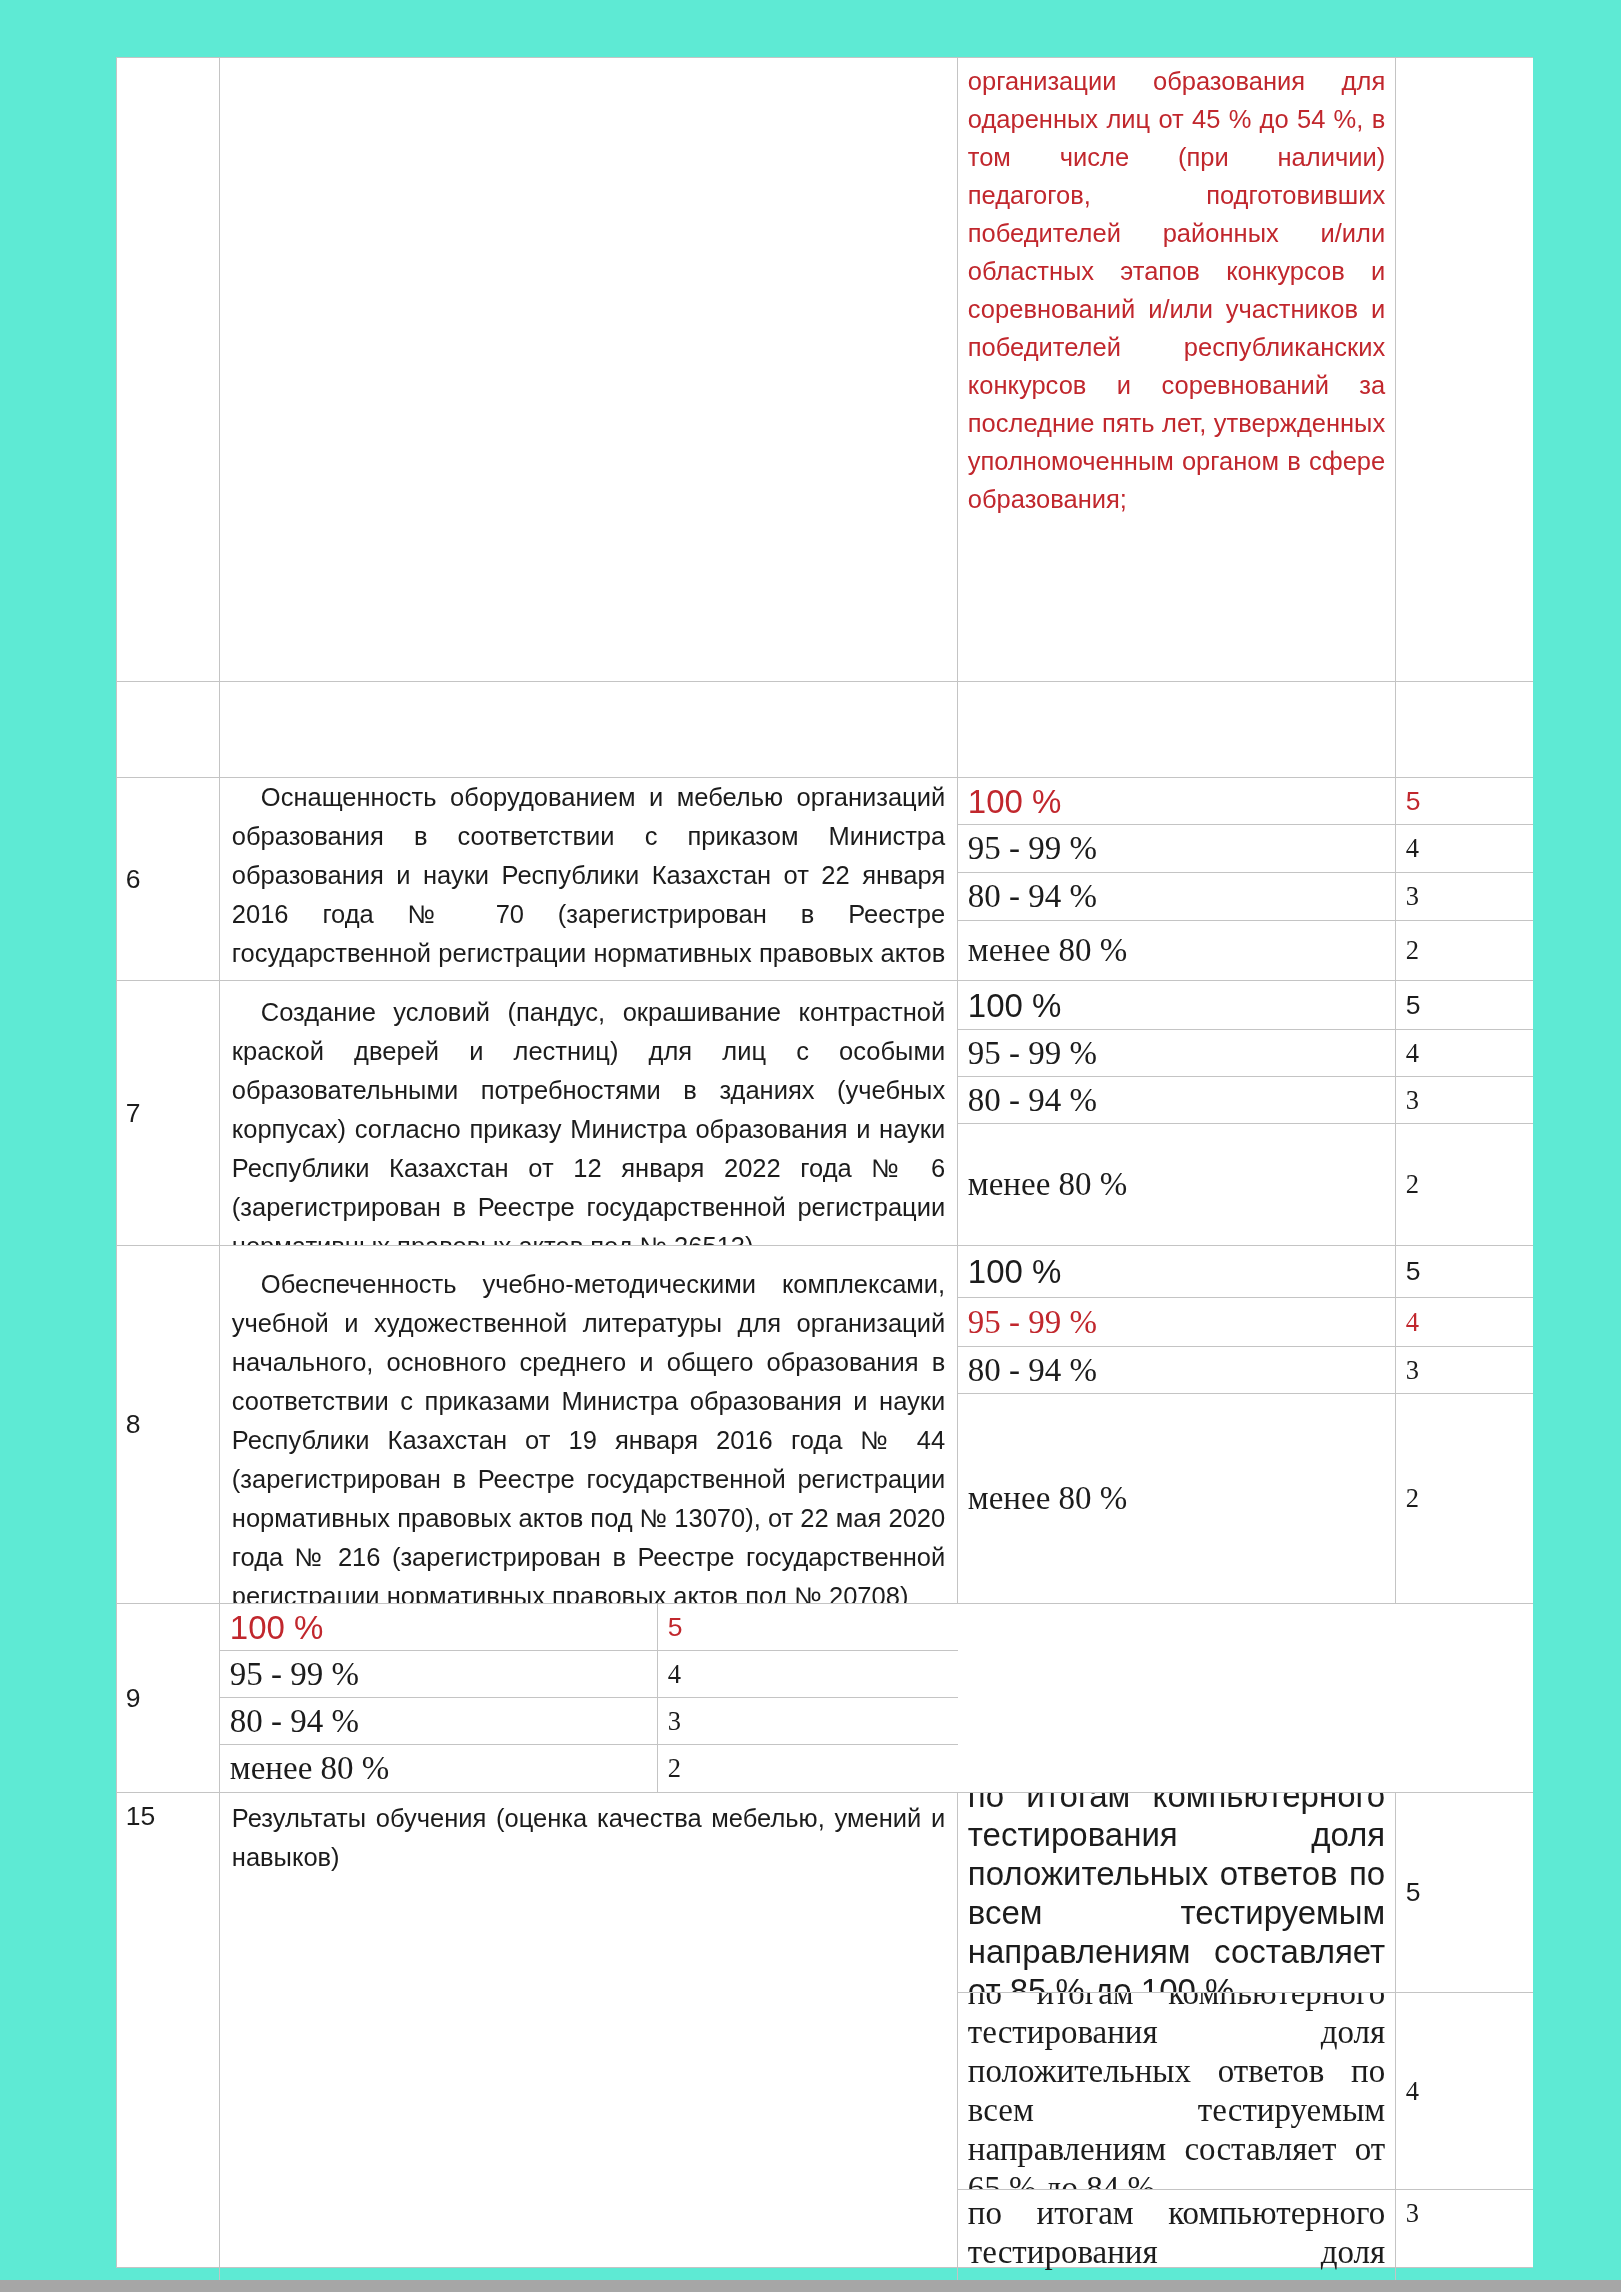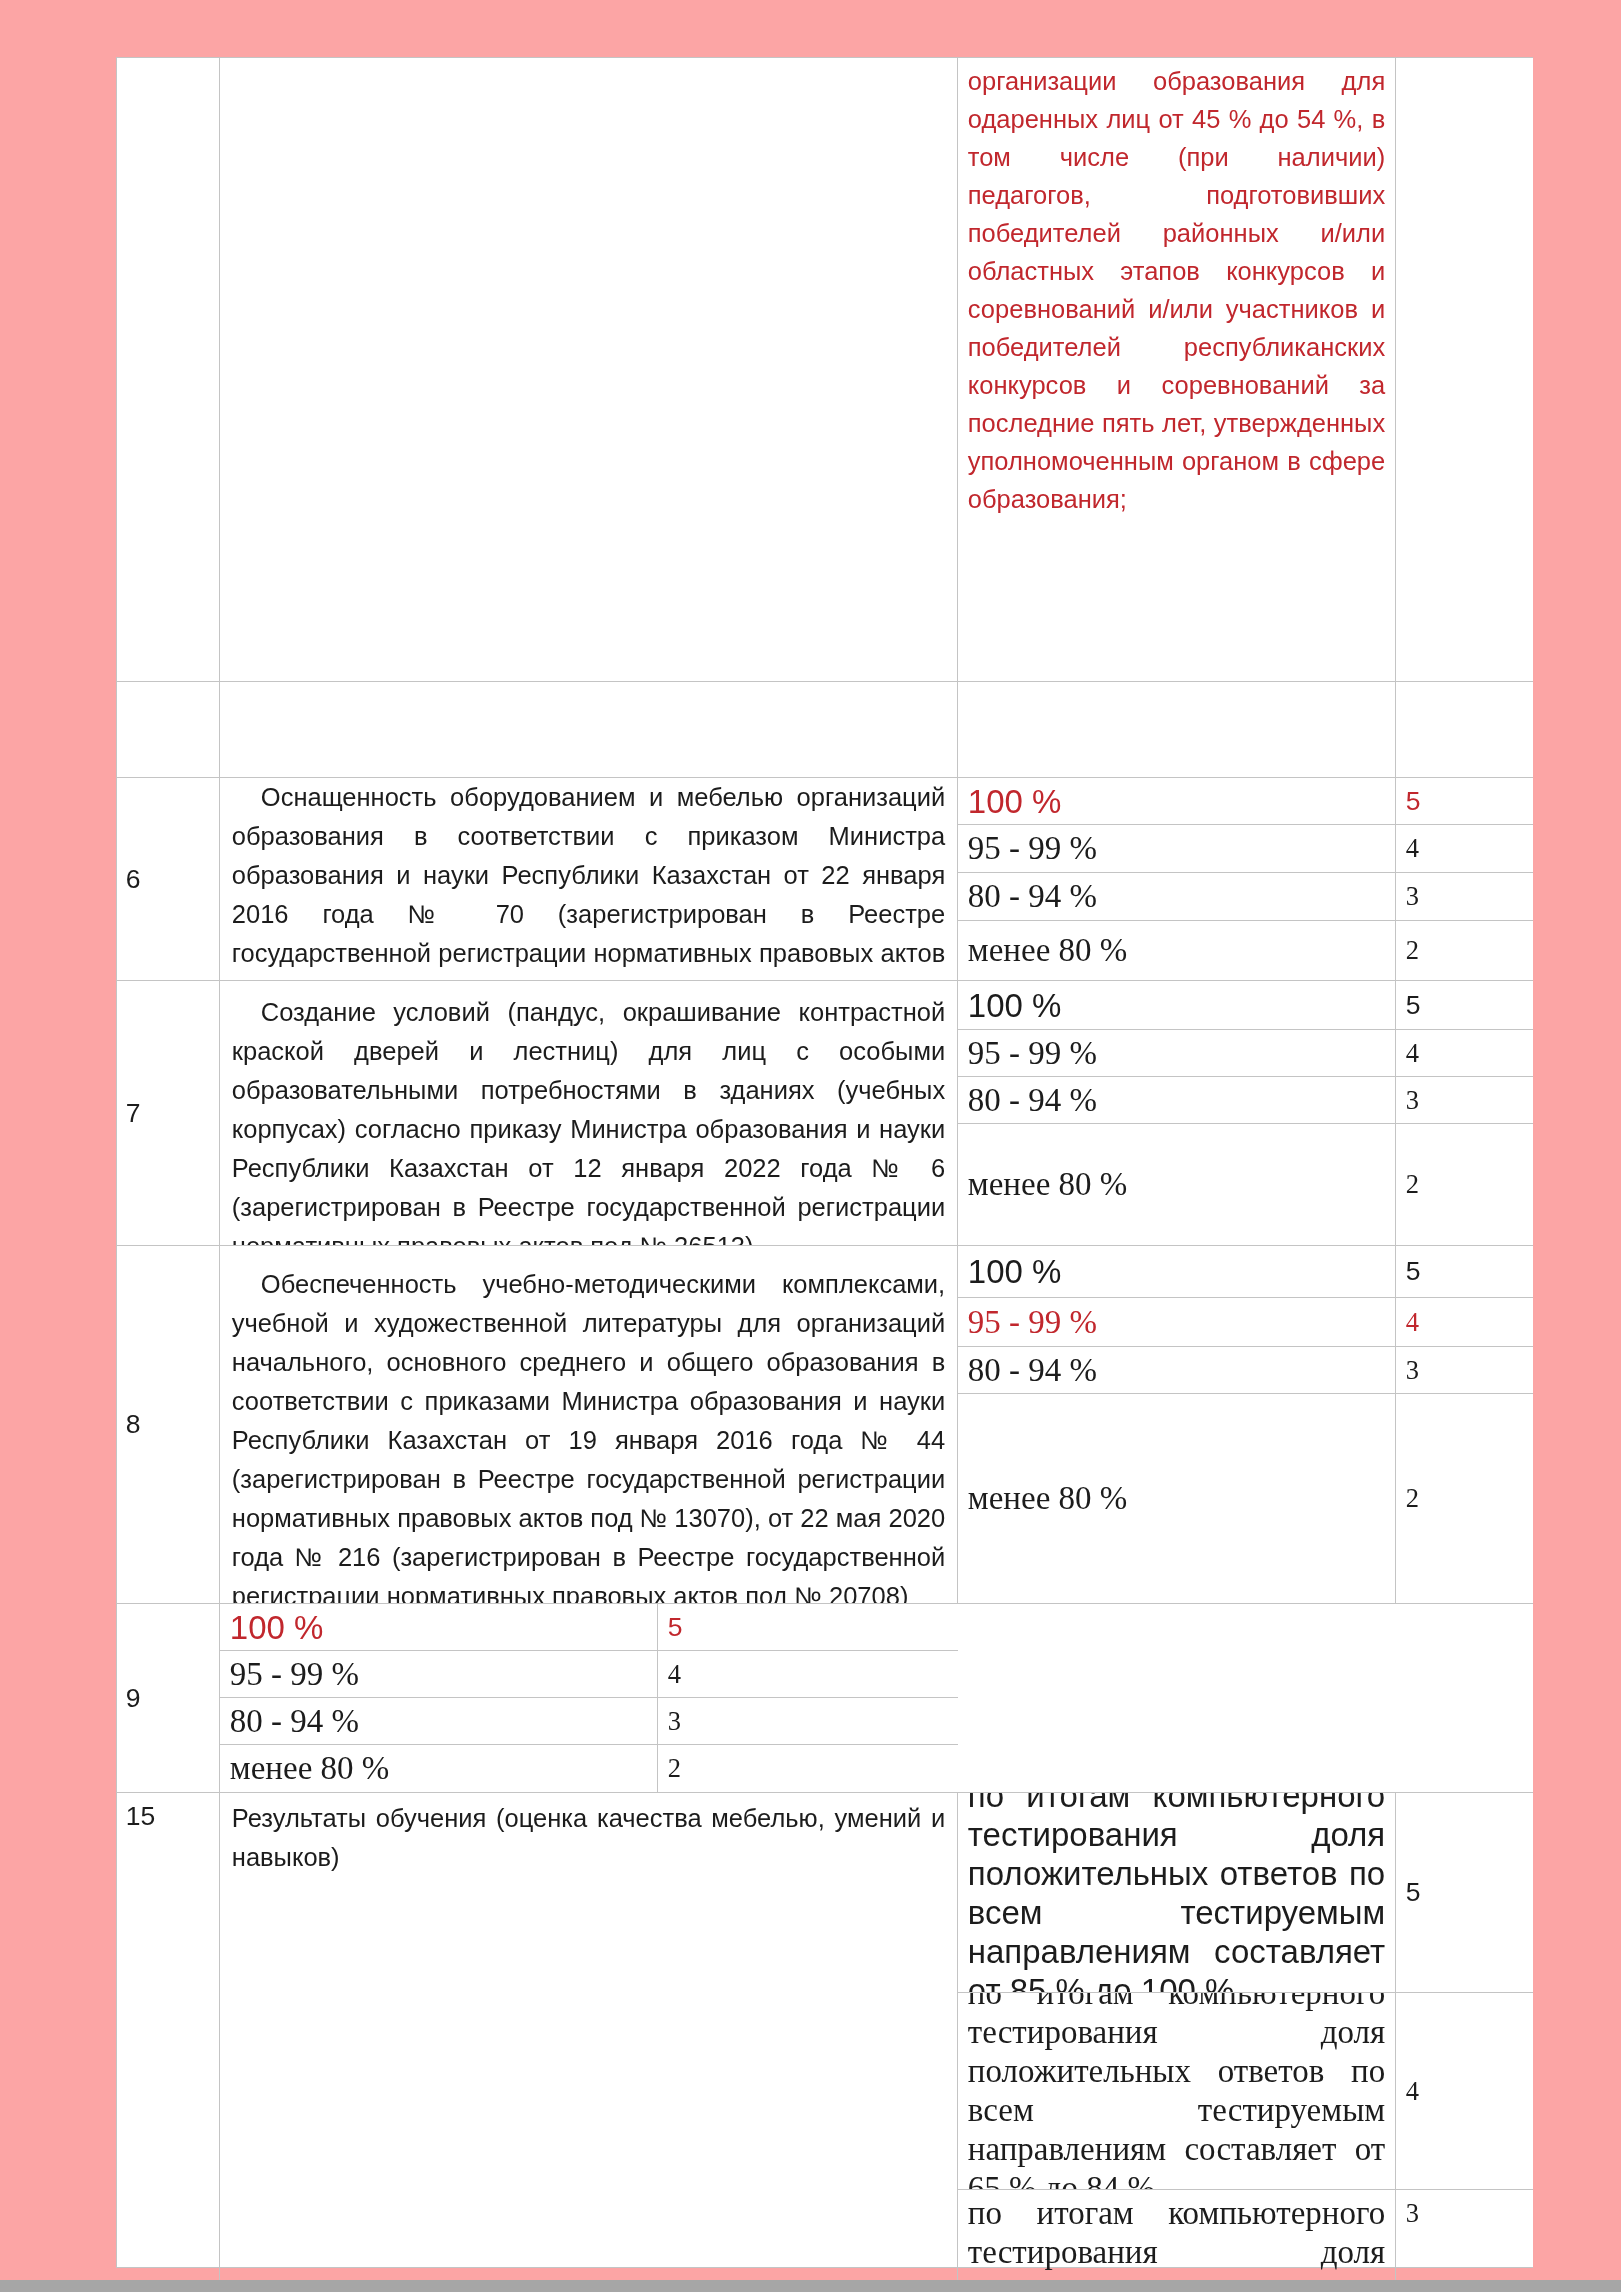--- a/index.html
+++ b/index.html
@@ -1,21 +1,21 @@
 <!DOCTYPE html>
 <html><head>
 <meta charset="utf-8">
 <style>
   * { box-sizing: border-box; margin: 0; padding: 0; }
   html,body { background:#ffffff; }
   .page {
     position: relative;
     width: 1621px;
     height: 2293px;
-    background: #fca5a5;
+    background: #5eead4;
     font-family: "Liberation Sans", sans-serif;
     color: #1c1c1c;
     overflow: hidden;
     --bc: #c4c4c4;
     --red: #c1272d;
   }
   .doc-table {
     position: absolute;
     left: 116px;
     top: 57px;

